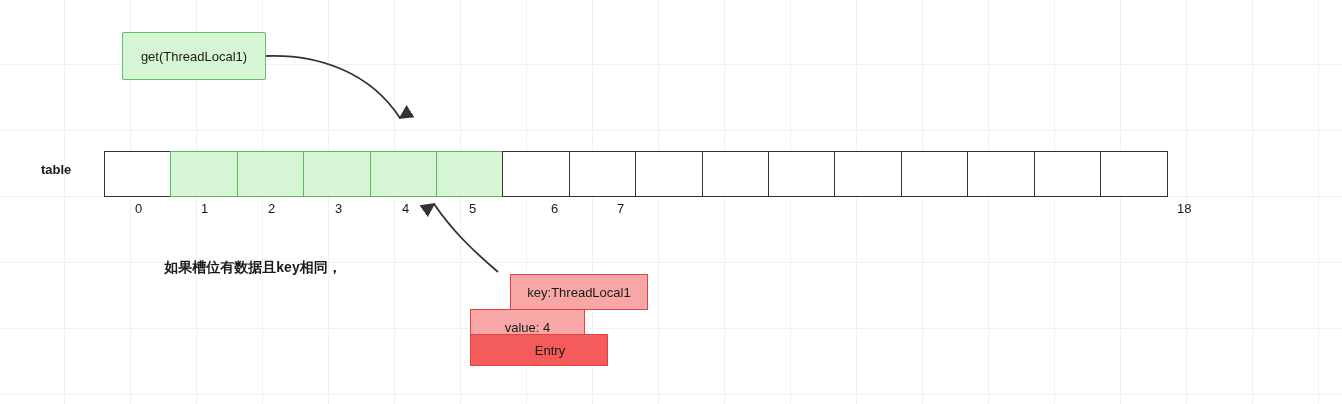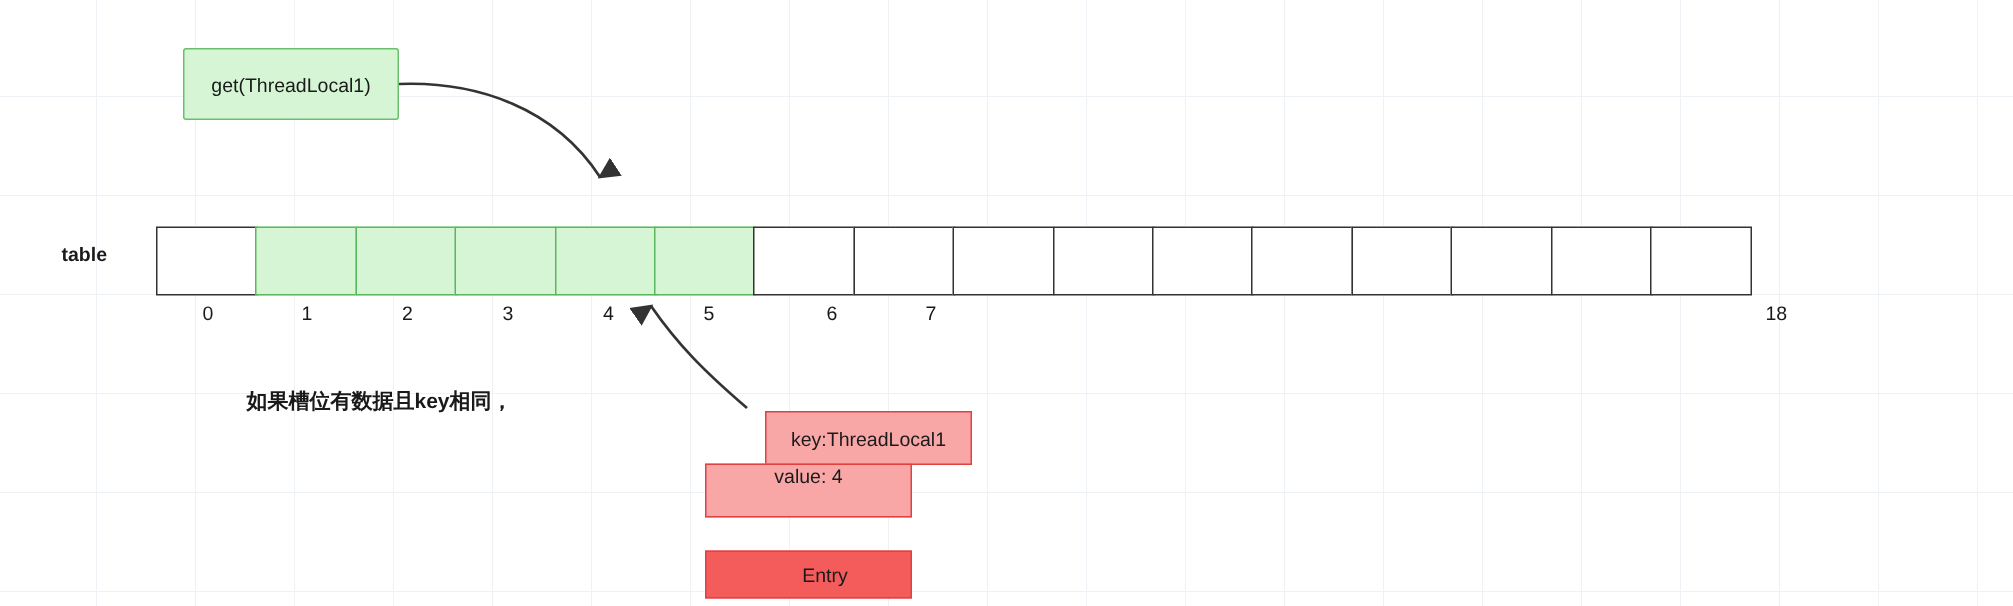--- a/index.html
+++ b/index.html
@@ -100,33 +100,34 @@
     display: flex;
     align-items: center;
     justify-content: center;
     font-size: 13px;
     color: #1a1a1a;
     margin-left: 40px;
   }
   .entry-value {
     left: 470px;
     top: 309px;
-    width: 138px;
+    width: 115px;
     height: 36px;
     background: #f8a6a6;
     border: 1.6px solid #e04141;
     box-sizing: border-box;
     display: flex;
+    align-items: center;
     justify-content: center;
     font-size: 13px;
     color: #1a1a1a;
   }
   .entry-label {
     left: 470px;
-    top: 367px;
+    top: 334px;
     width: 138px;
     height: 32px;
     background: #f45b5b;
     border: 1.6px solid #e04141;
     box-sizing: border-box;
     display: flex;
     align-items: center;
     justify-content: center;
     font-size: 13px;
     color: #1a1a1a;

